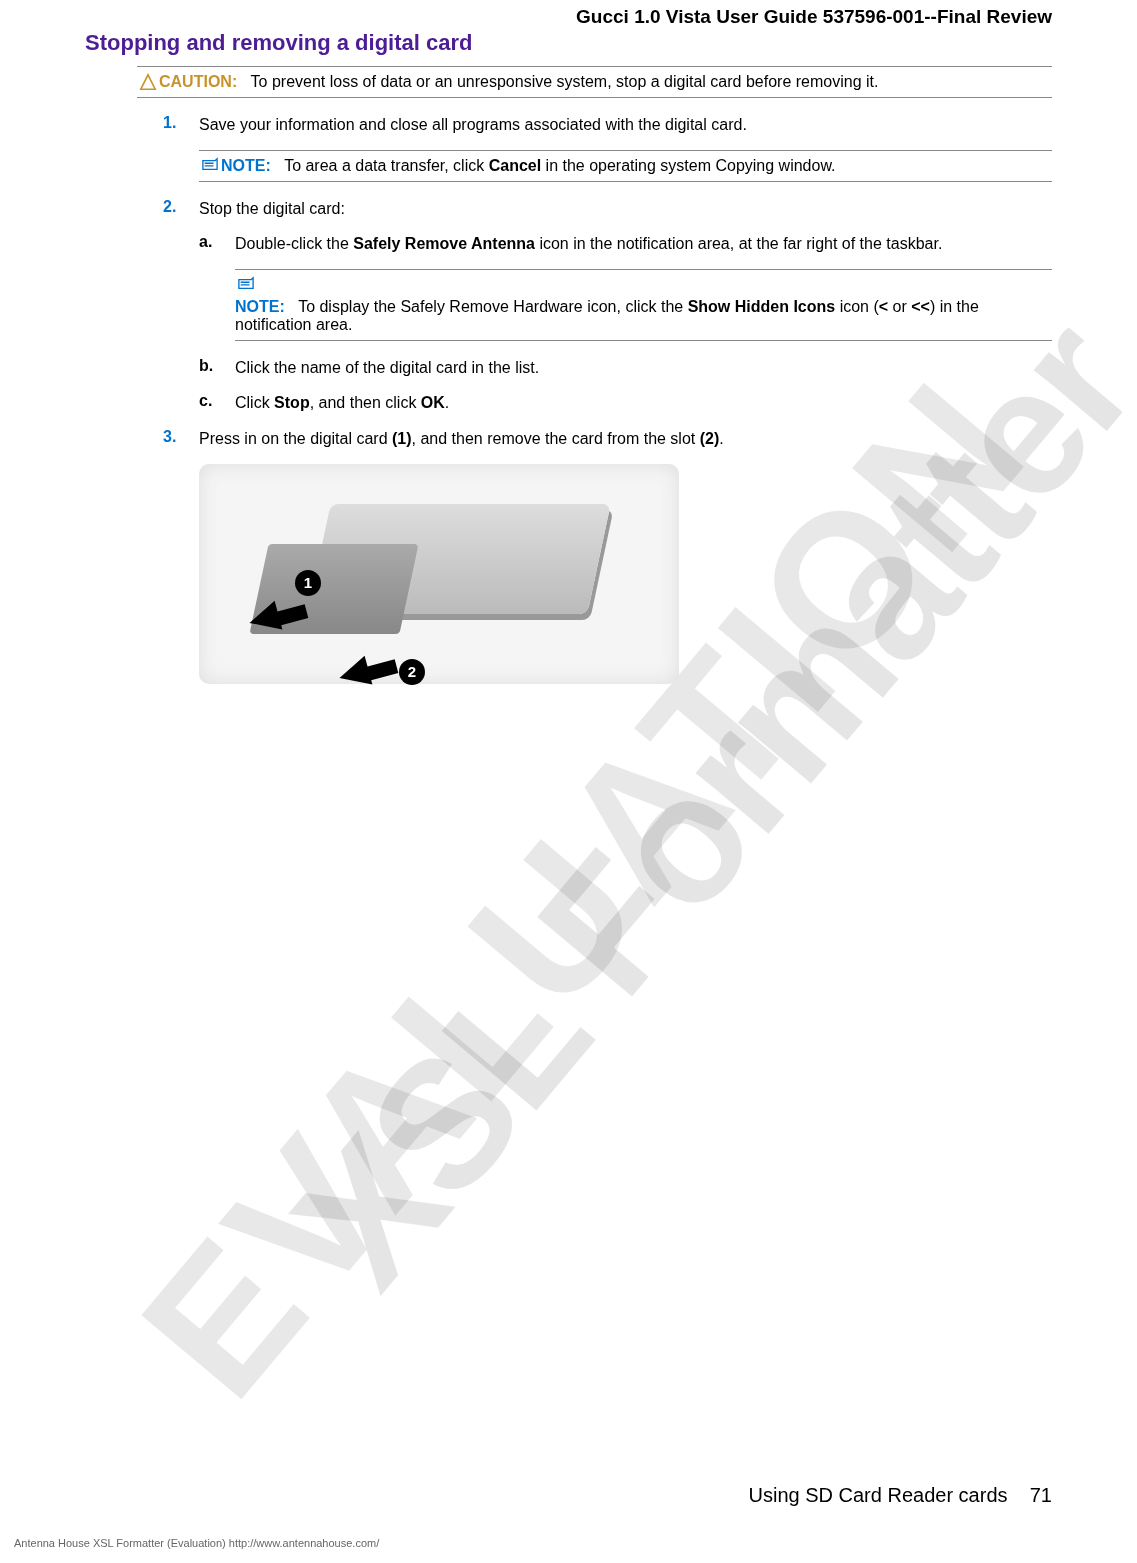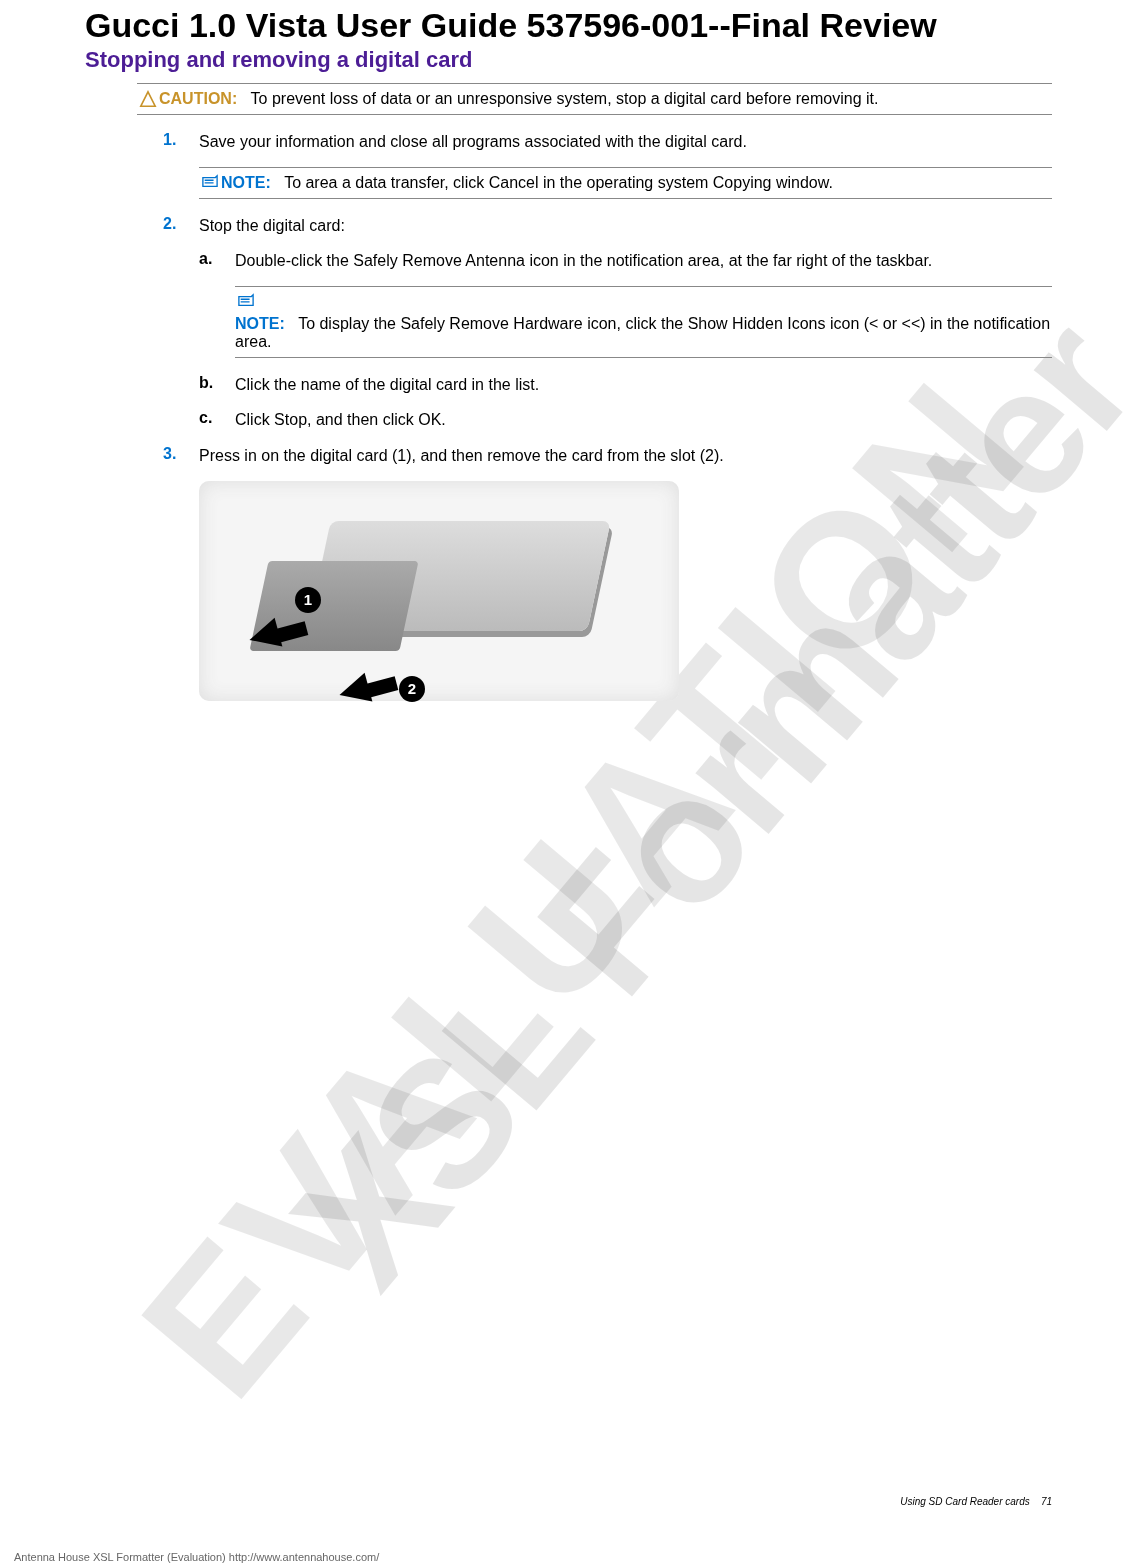--- a/index.html
+++ b/index.html
@@ -11,23 +11,23 @@
     width: 1137px;
     height: 1563px;
     background: #fff;
     overflow: hidden;
   }
   .page {
     position: relative;
     padding: 0 85px 0 85px;
   }
   .doc-title {
-    text-align: left;
-    font-weight: bold;
-    font-size: 34px;
+    text-align: right;
+    font-weight: bold;
+    font-size: 19px;
     margin-top: 6px;
     margin-bottom: 2px;
   }
   .section-title {
     color: #4c1d95;
     font-weight: bold;
     font-size: 22px;
     margin-bottom: 10px;
   }
   .indent1 { margin-left: 52px; }
@@ -62,21 +62,21 @@
     font-weight: bold;
     width: 36px;
     flex: 0 0 36px;
   }
   .step-label {
     font-weight: bold;
     width: 36px;
     flex: 0 0 36px;
   }
   .step-body { flex: 1; line-height: 1.35; }
-  .bold { font-weight: normal; text-align: center; }
+  .bold { font-weight: bold; text-align: center; }
 
   .illustration {
     margin-left: 114px;
     margin-top: 12px;
     width: 480px;
     height: 220px;
     background: #f5f5f5;
     border-radius: 10px;
     position: relative;
     box-shadow: inset 0 0 20px #ddd;
@@ -160,26 +160,25 @@
     left: -40px; top: 780px;
     transform: rotate(-50deg);
     letter-spacing: 4px;
     color: rgba(0,0,0,0.09);
   }
 
   .footer-right {
     position: absolute;
     bottom: 56px;
     right: 85px;
-    font-size: 10px;
-    font-style: italic;
+    font-size: 20px;
   }
   .footer-left {
     position: absolute;
-    bottom: 0;
+    bottom: 14px;
     left: 14px;
     font-size: 11px;
     color: #666;
   }
   svg.caution-icon path { stroke:#c8932a; fill:none; stroke-width:1.8; }
   svg.note-icon path { stroke:#0073cf; fill:none; stroke-width:1.5; }
 </style>
 </head>
 <body>
 

